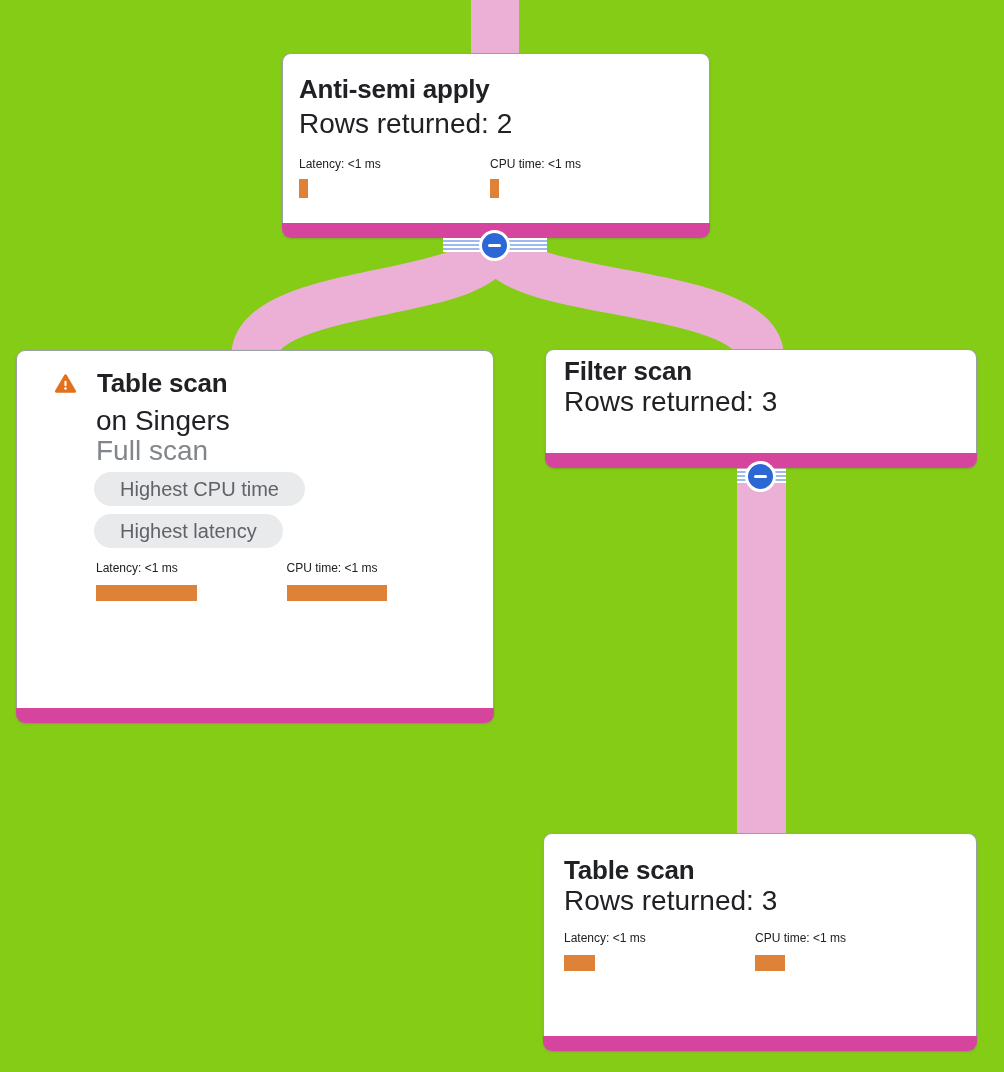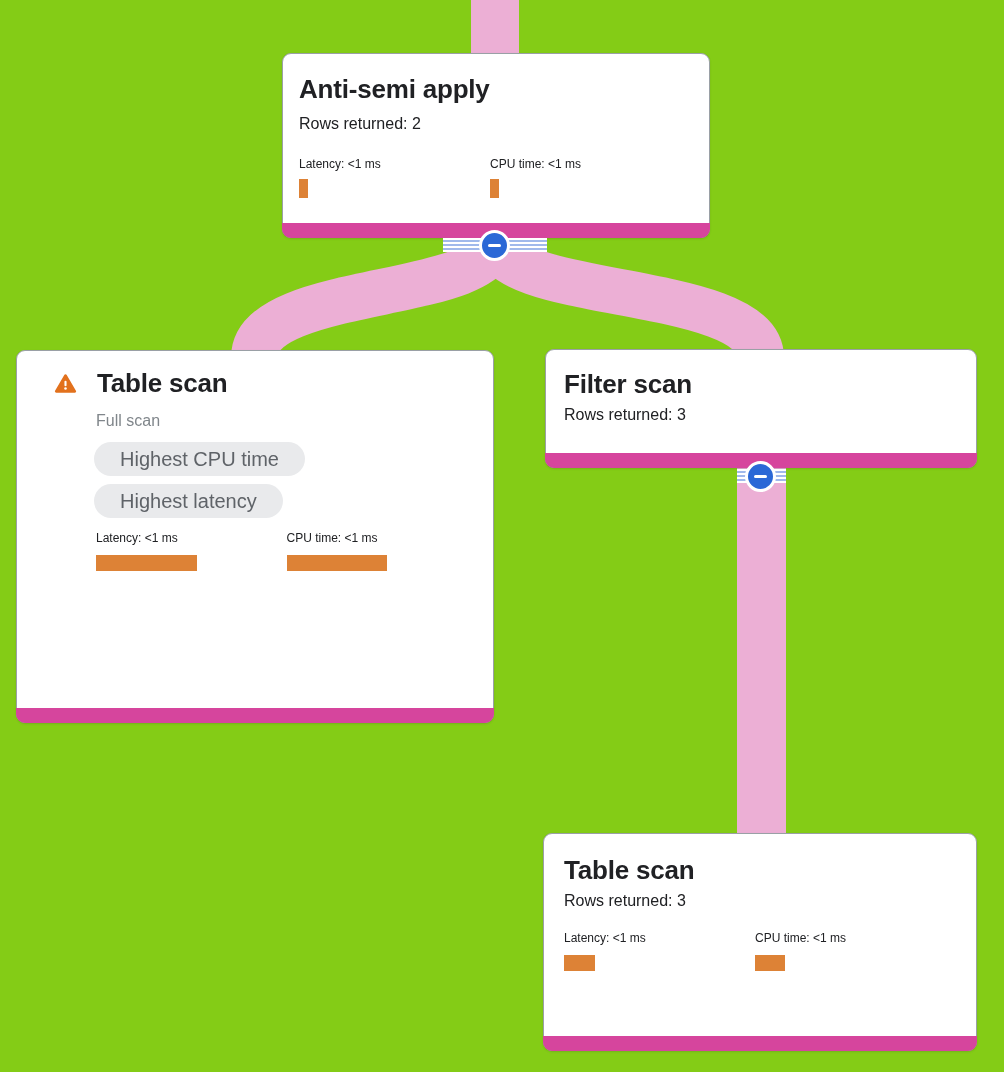--- a/index.html
+++ b/index.html
@@ -28,28 +28,28 @@
     cursor:pointer;
   }
   .card-footer {
     position:absolute; left:-1px; right:-1px; bottom:-1px;
     height:15px;
     background:#d6459d;
     border-radius:0 0 9px 9px;
   }
   .node-root    { left:282px; top:53px;  width:428px; height:185px; padding:20px 16px 0; }
   .node-singers { left:16px;  top:350px; width:478px; height:373px; padding:17px 16px 0; }
-  .node-filter  { left:545px; top:349px; width:432px; height:119px; padding:19px 18px 0; }
+  .node-filter  { left:545px; top:349px; width:432px; height:119px; padding:6px 18px 0; }
   .node-albums  { left:543px; top:833px; width:434px; height:218px; padding:21px 20px 0; }
 
   .card-title {
     font-size:26px; font-weight:600; line-height:30px;
     letter-spacing:-0.2px; color:#202124;
   }
-  .card-line { font-size:16px; line-height:31px; color:#202124; }
+  .card-line { font-size:28px; line-height:31px; color:#202124; }
   .muted { color:#80868b; line-height:30px; }
   .node-root .card-title { margin-bottom:4px; }
 
   
   .title-row { display:flex; align-items:center; gap:20px; padding-left:21px; }
   .warning-svg { flex:0 0 auto; display:block; }
   .node-singers .body { margin-left:63px; margin-top:8px; }
   .node-singers .card-line { line-height:30px; }
 
   .chips { margin:6px 0 2px; }
@@ -126,20 +126,21 @@
   <div class="card node-singers">
     <div class="title-row">
       <svg class="warning-svg" width="23" height="23" viewBox="0 0 24 24">
         <path d="M12 4 L21.6 20.2 H2.4 Z" fill="#e2711d" stroke="#e2711d" stroke-width="3" stroke-linejoin="round"></path>
         <rect x="10.9" y="9.2" width="2.2" height="5.6" rx="1.1" fill="#fff"></rect>
         <circle cx="12" cy="17.3" r="1.35" fill="#fff"></circle>
       </svg>
       <div class="card-title">Table scan</div>
     </div>
     <div class="body">
+      <div class="card-line">on Singers</div>
       <div class="card-line muted">Full scan</div>
       <div class="chips">
         <span class="chip">Highest CPU time</span>
         <span class="chip">Highest latency</span>
       </div>
       <div class="metrics">
         <div class="metric">
           <div class="metric-label">Latency: &lt;1 ms</div>
           <div class="bar" style="width: 101px;"></div>
         </div>

